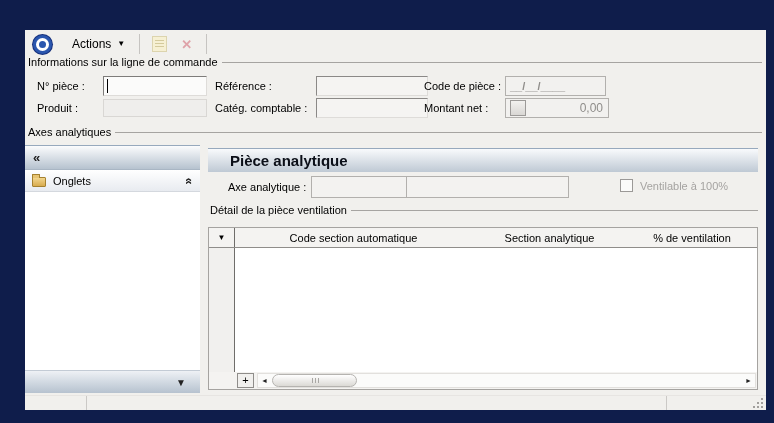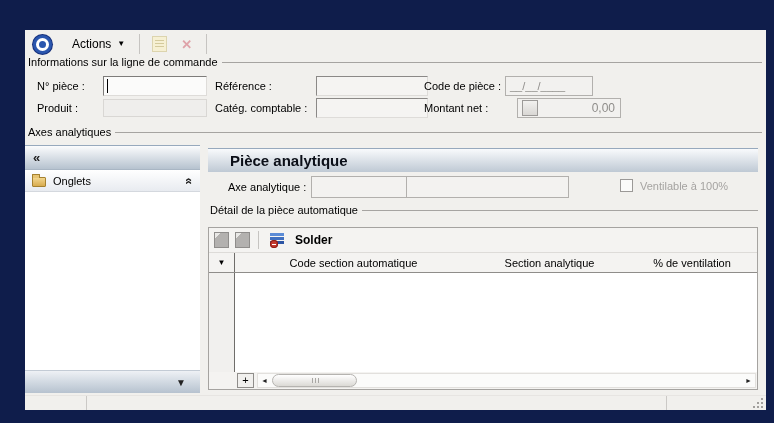--- a/index.html
+++ b/index.html
@@ -117,30 +117,30 @@
     <div class="lbl" style="left:12px; top:50px;">N° pièce :</div>
     <div class="fld sunken" style="left:78px; top:46px; width:104px;">
       <div class="cursor-bar"></div>
       <span></span>
     </div>
 
     <div class="lbl" style="left:190px; top:50px;">Référence :</div>
     <div class="fld sunken2" style="left:291px; top:46px; width:112px;"><span></span></div>
 
     <div class="lbl" style="left:399px; top:50px;">Code de pièce :</div>
-    <div class="fld flat" style="left:480px; top:46px; width:88px;"><span>__/__/____</span></div>
+    <div class="fld flat" style="left:480px; top:46px; width:101px;font-weight:bold;"><span>__/__/____</span></div>
 
     <div class="lbl" style="left:12px; top:72px;">Produit :</div>
     <div class="fld ghost" style="left:78px; top:69px; width:104px; height:18px;"><span></span></div>
 
     <div class="lbl" style="left:190px; top:72px;">Catég. comptable :</div>
     <div class="fld sunken2" style="left:291px; top:68px; width:112px;"><span></span></div>
 
     <div class="lbl" style="left:399px; top:72px;">Montant net :</div>
-    <div class="fld flat montant" style="left:492px; top:68px; width:104px;">
+    <div class="fld flat montant" style="left:480px; top:68px; width:104px;">
       <div class="montant-btn"></div>
       <div class="montant-val">0,00</div>
     </div>
 
     <div class="grp-line" style="left:3px; top:102px; right:4px;"></div>
     <div class="grp-label" style="left:3px; top:96px;">Axes analytiques</div>
 
     <div class="volets">
       <div class="panel-hdr">
         <span class="chev">«</span>
@@ -164,33 +164,23 @@
       <div class="lbl" style="left:20px; top:33px;">Axe analytique :</div>
       <div class="axe-field">
         <span style="position:absolute;left:4px;top:4px;"></span>
         <div class="axe-div"></div>
         <span style="position:absolute;left:99px;top:4px;"></span>
       </div>
       <div class="chk"></div>
       <div class="chk-lbl">Ventilable à 100%</div>
 
       <div class="grp-line" style="left:2px; top:62px; right:0;"></div>
-      <div class="grp-label" style="left:2px; top:56px;">Détail de la pièce automatique</div>
+      <div class="grp-label" style="left:2px; top:56px;">Détail de la pièce ventilation</div>
 
       <div class="grid">
-        <div class="grid-toolbar">
-          <div class="sheet"></div>
-          <div class="sheet"></div>
-          <div class="gsep"></div>
-          <div class="solder-icon">
-            <div class="bars"></div>
-              <div class="minus"></div>
-          </div>
-          <span class="solder-lbl">Solder</span>
-        </div>
         <div class="grid-header">
           <div class="sel-cell">▼</div>
           <div class="gcol c1">Code section automatique</div>
           <div class="gcol c2">Section analytique</div>
           <div class="gcol c3">% de ventilation</div>
         </div>
         <div class="grid-body">
           <div class="sel-strip"></div>
           <div class="grid-rows"></div>
         </div>

